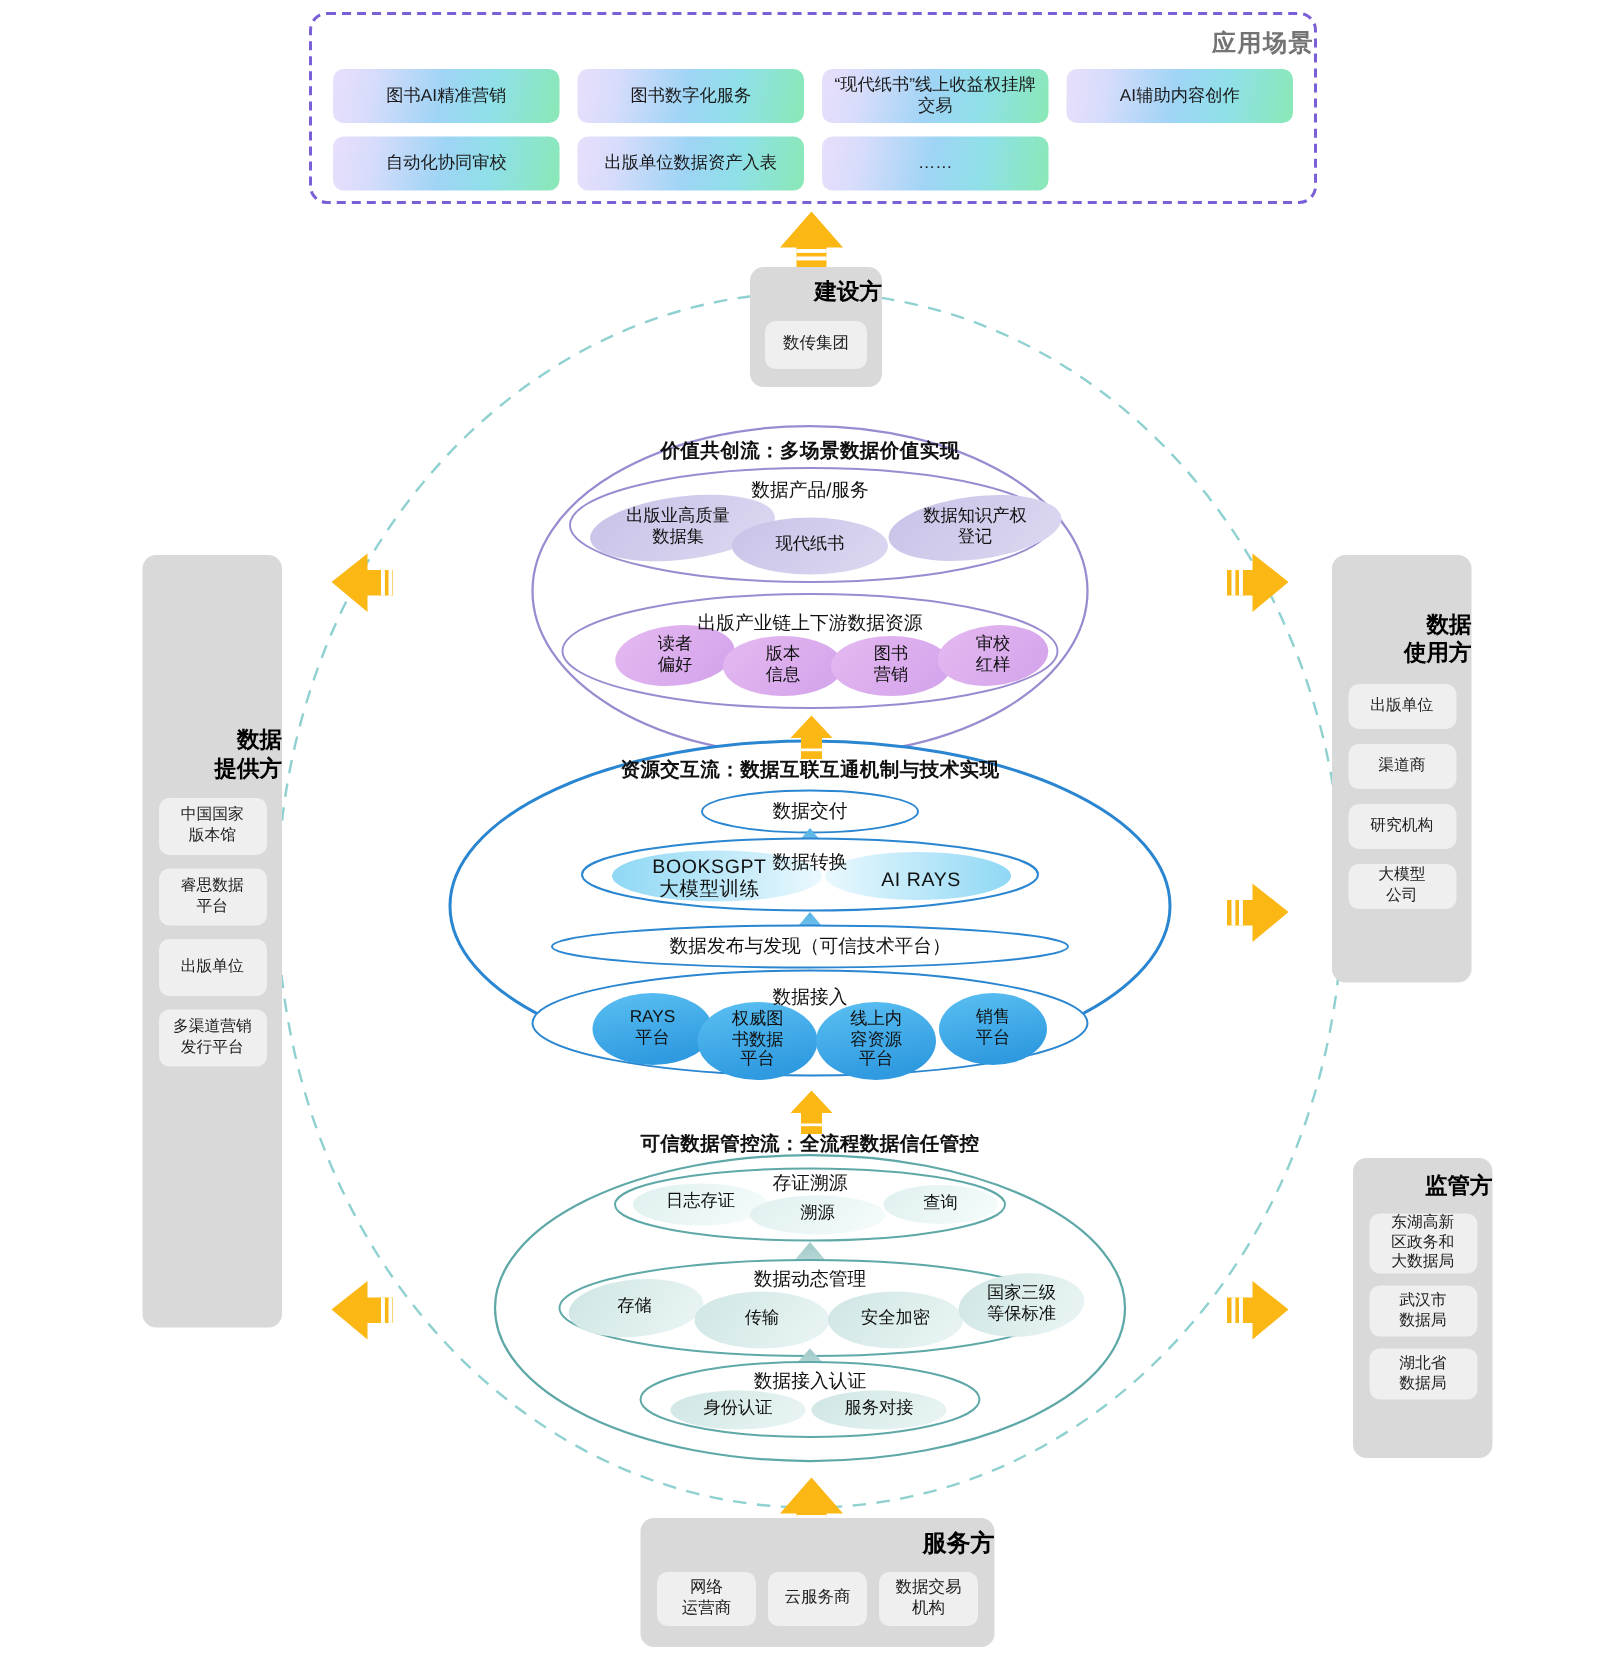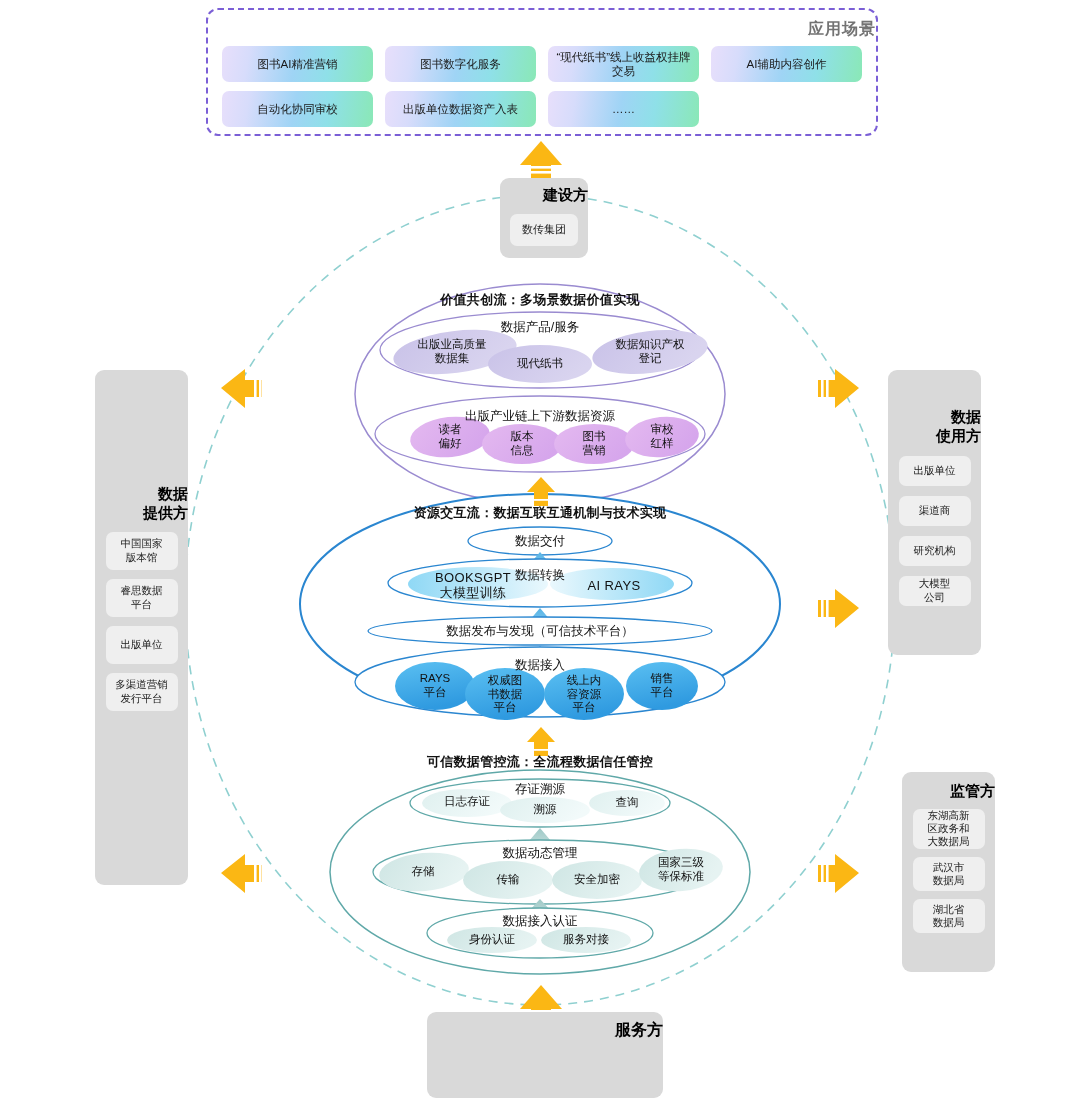--- a/index.html
+++ b/index.html
@@ -349,15 +349,22 @@
 区政务和
 大数据局</div>
     <div class="chip two" style="white-space: pre-line;">武汉市
 数据局</div>
     <div class="chip two" style="white-space: pre-line;">湖北省
 数据局</div>
   </div>
 
   <div class="party" id="party-service">
     <div class="party-title" style="white-space: pre-line;">服务方</div>
+    <div class="chips">
+      <div class="chip" style="white-space: pre-line;">网络
+运营商</div>
+      <div class="chip" style="white-space: pre-line;">云服务商</div>
+      <div class="chip" style="white-space: pre-line;">数据交易
+机构</div>
+    </div>
   </div>
 
 </div>
 
 </body></html>

